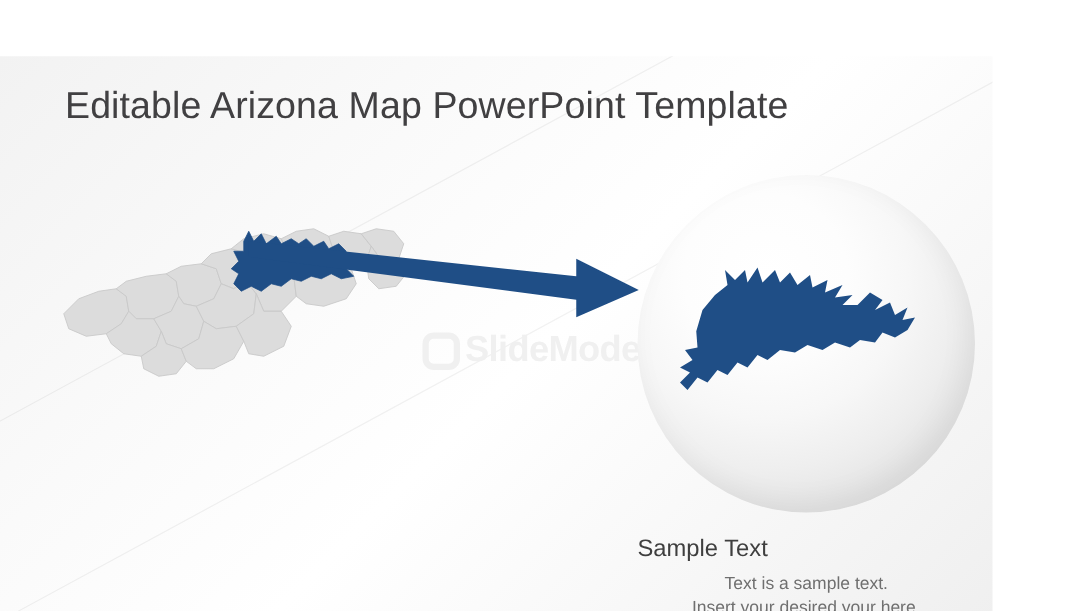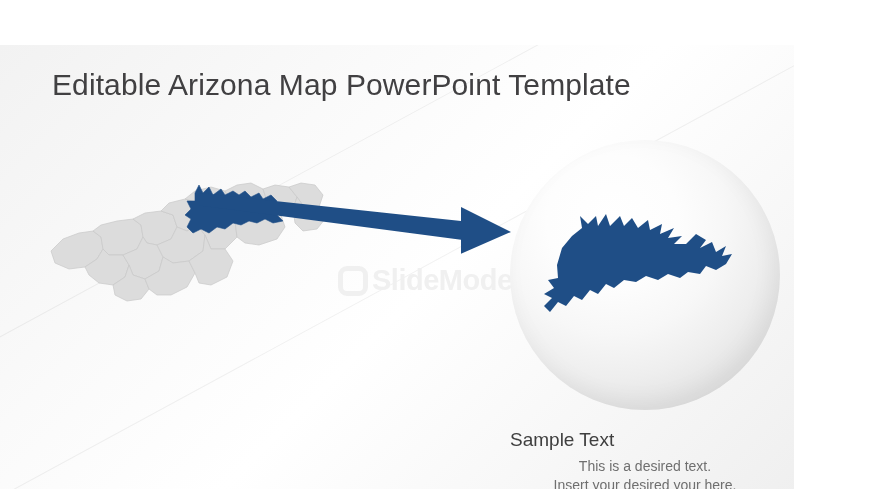--- a/index.html
+++ b/index.html
@@ -197,17 +197,17 @@
          L110,76 L114,86 L122,78 L128,88 L138,80 L140,90 L152,84 L150,94 L164,88
          L158,98 L172,96 L164,104 L176,104 L186,94 L196,100 L190,108 L202,102
          L206,112 L216,106 L212,116 L222,114 L216,124 L206,130 L196,126 L190,134
          L178,132 L170,138 L158,134 L148,140 L136,136 L126,142 L114,140 L104,148
          L96,144 L88,154 L80,150 L72,160 L64,156 L56,166 L48,162 L40,172
          L34,166 L42,158 L34,154 L44,148 L38,140 L48,138 Z"></path>
   </svg>
 
   <div id="caption-title">Sample Text</div>
   <div id="caption-body">
-    <div>This is a desired text.</div>
+    <div>Text is a sample text.</div>
     <div>Insert your desired your here.</div>
   </div>
 
 </div>
 
 </body></html>

